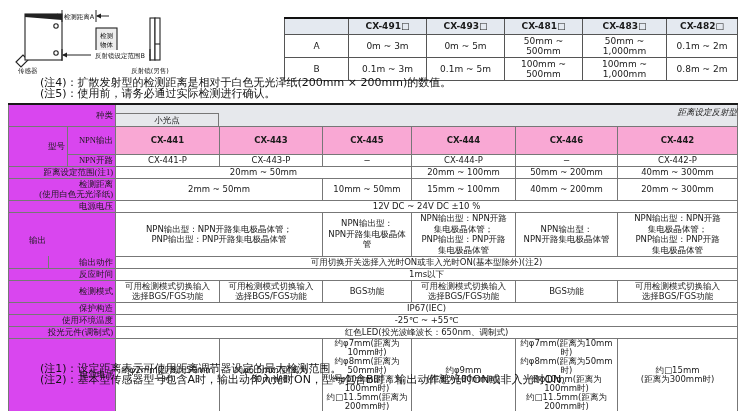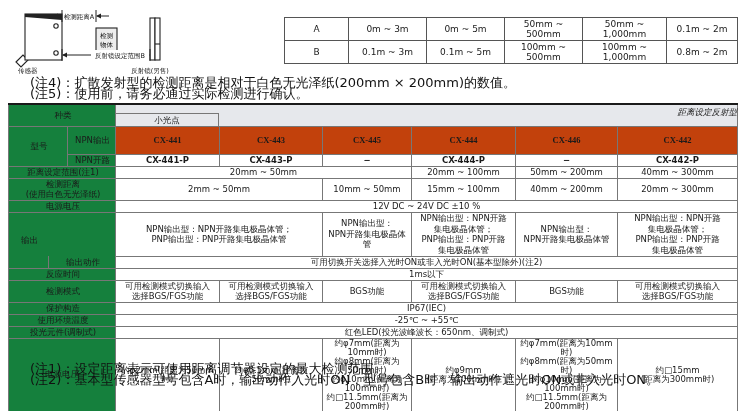--- a/index.html
+++ b/index.html
@@ -7,31 +7,31 @@
         font-family:"DejaVu Sans",sans-serif;color:#1a1a1a;}
   
   #diagram{position:absolute;left:8px;top:6px;}
   
   .rangeTbl{position:absolute;left:284px;top:17px;border-collapse:collapse;table-layout:fixed;
             width:453px;font-size:9px;}
   .rangeTbl td{border:1px solid #555;text-align:center;padding:1px 2px;vertical-align:middle;background:#fff;}
   .rangeTbl tr.hd td{background:#e4e9f0;font-weight:bold;border-top:2px solid #111;}
   .rangeTbl td.diag{background-image:linear-gradient(to bottom right,transparent 48.5%,#666 48.5%,#666 51.5%,transparent 51.5%),linear-gradient(#e4e9f0,#e4e9f0);}
   
-  .notes{position:absolute;font-size:13px;line-height:10.8px;color:#111;white-space:nowrap;}
+  .notes{position:absolute;font-size:11px;line-height:10.8px;color:#111;white-space:nowrap;margin-left:10px;}
   #notesTop{left:30px;top:78px;}
   #notesBottom{left:30px;top:364px;}
   #notesBottom .cont{padding-left:33px;}
   
   .spec{position:absolute;left:8px;top:103px;border-collapse:collapse;table-layout:fixed;width:729px;
         font-size:8.5px;line-height:10.5px;border-top:2px solid #1a1a1a;}
   .spec td{border:1px solid #777;text-align:center;vertical-align:middle;padding:0 2px;background:#fff;}
-  .spec td.lbl{background:#15803d;text-align:center;padding-left:4px;}
-  .spec td.hdr{background:#c2410c;font-weight:bold;font-family:Liberation Serif, serif;}
-  .spec td.mdl{font-weight:bold;}
+  .spec td.lbl{background:#d946ef;text-align:right;padding-left:4px;font-family:Liberation Serif, serif;}
+  .spec td.hdr{background:#f9a8d4;font-weight:bold;}
+  .spec td.mdl{font-weight:normal;}
   .spec .pre{white-space:pre-line;margin-top:32px;}
   .spec td.kind-cell{position:relative;background:#e6e8ec;padding:0;}
   .kind-group{position:absolute;top:2px;left:8px;right:0;text-align:right;font-style:italic;}
   .kind-sub{position:absolute;left:0;bottom:0;width:102px;height:12px;line-height:12px;
             border-top:1px solid #777;border-right:1px solid #777;background:#e6e8ec;
             text-align:center;font-weight:normal;}
   .spec td.out-lbl{border-right:none;}
   .spec td.out-ext{border-left:none;border-bottom:none;}
   .spec td.op-lbl{border-top:none;}
   .spec tr.spot-row td{line-height:9px;padding:0 1px;}
@@ -85,20 +85,28 @@
   <table class="rangeTbl">
     <colgroup>
         <col style="width:64px">
         <col style="width:78px">
         <col style="width:78px">
         <col style="width:78px">
         <col style="width:84px">
         <col style="width:71px">
       </colgroup>
     <tbody>
+        <tr class="hd" style="height:16px">
+      <td class="diag"></td>
+      <td>CX-491□</td>
+      <td>CX-493□</td>
+      <td>CX-481□</td>
+      <td>CX-483□</td>
+      <td>CX-482□</td>
+    </tr>
     <tr style="height:15px">
       <td>A</td>
       <td>0m ~ 3m</td>
       <td>0m ~ 5m</td>
       <td>50mm ~ 500mm</td>
       <td>50mm ~ 1,000mm</td>
       <td>0.1m ~ 2m</td>
     </tr>
     <tr style="height:16px">
       <td>B</td>

